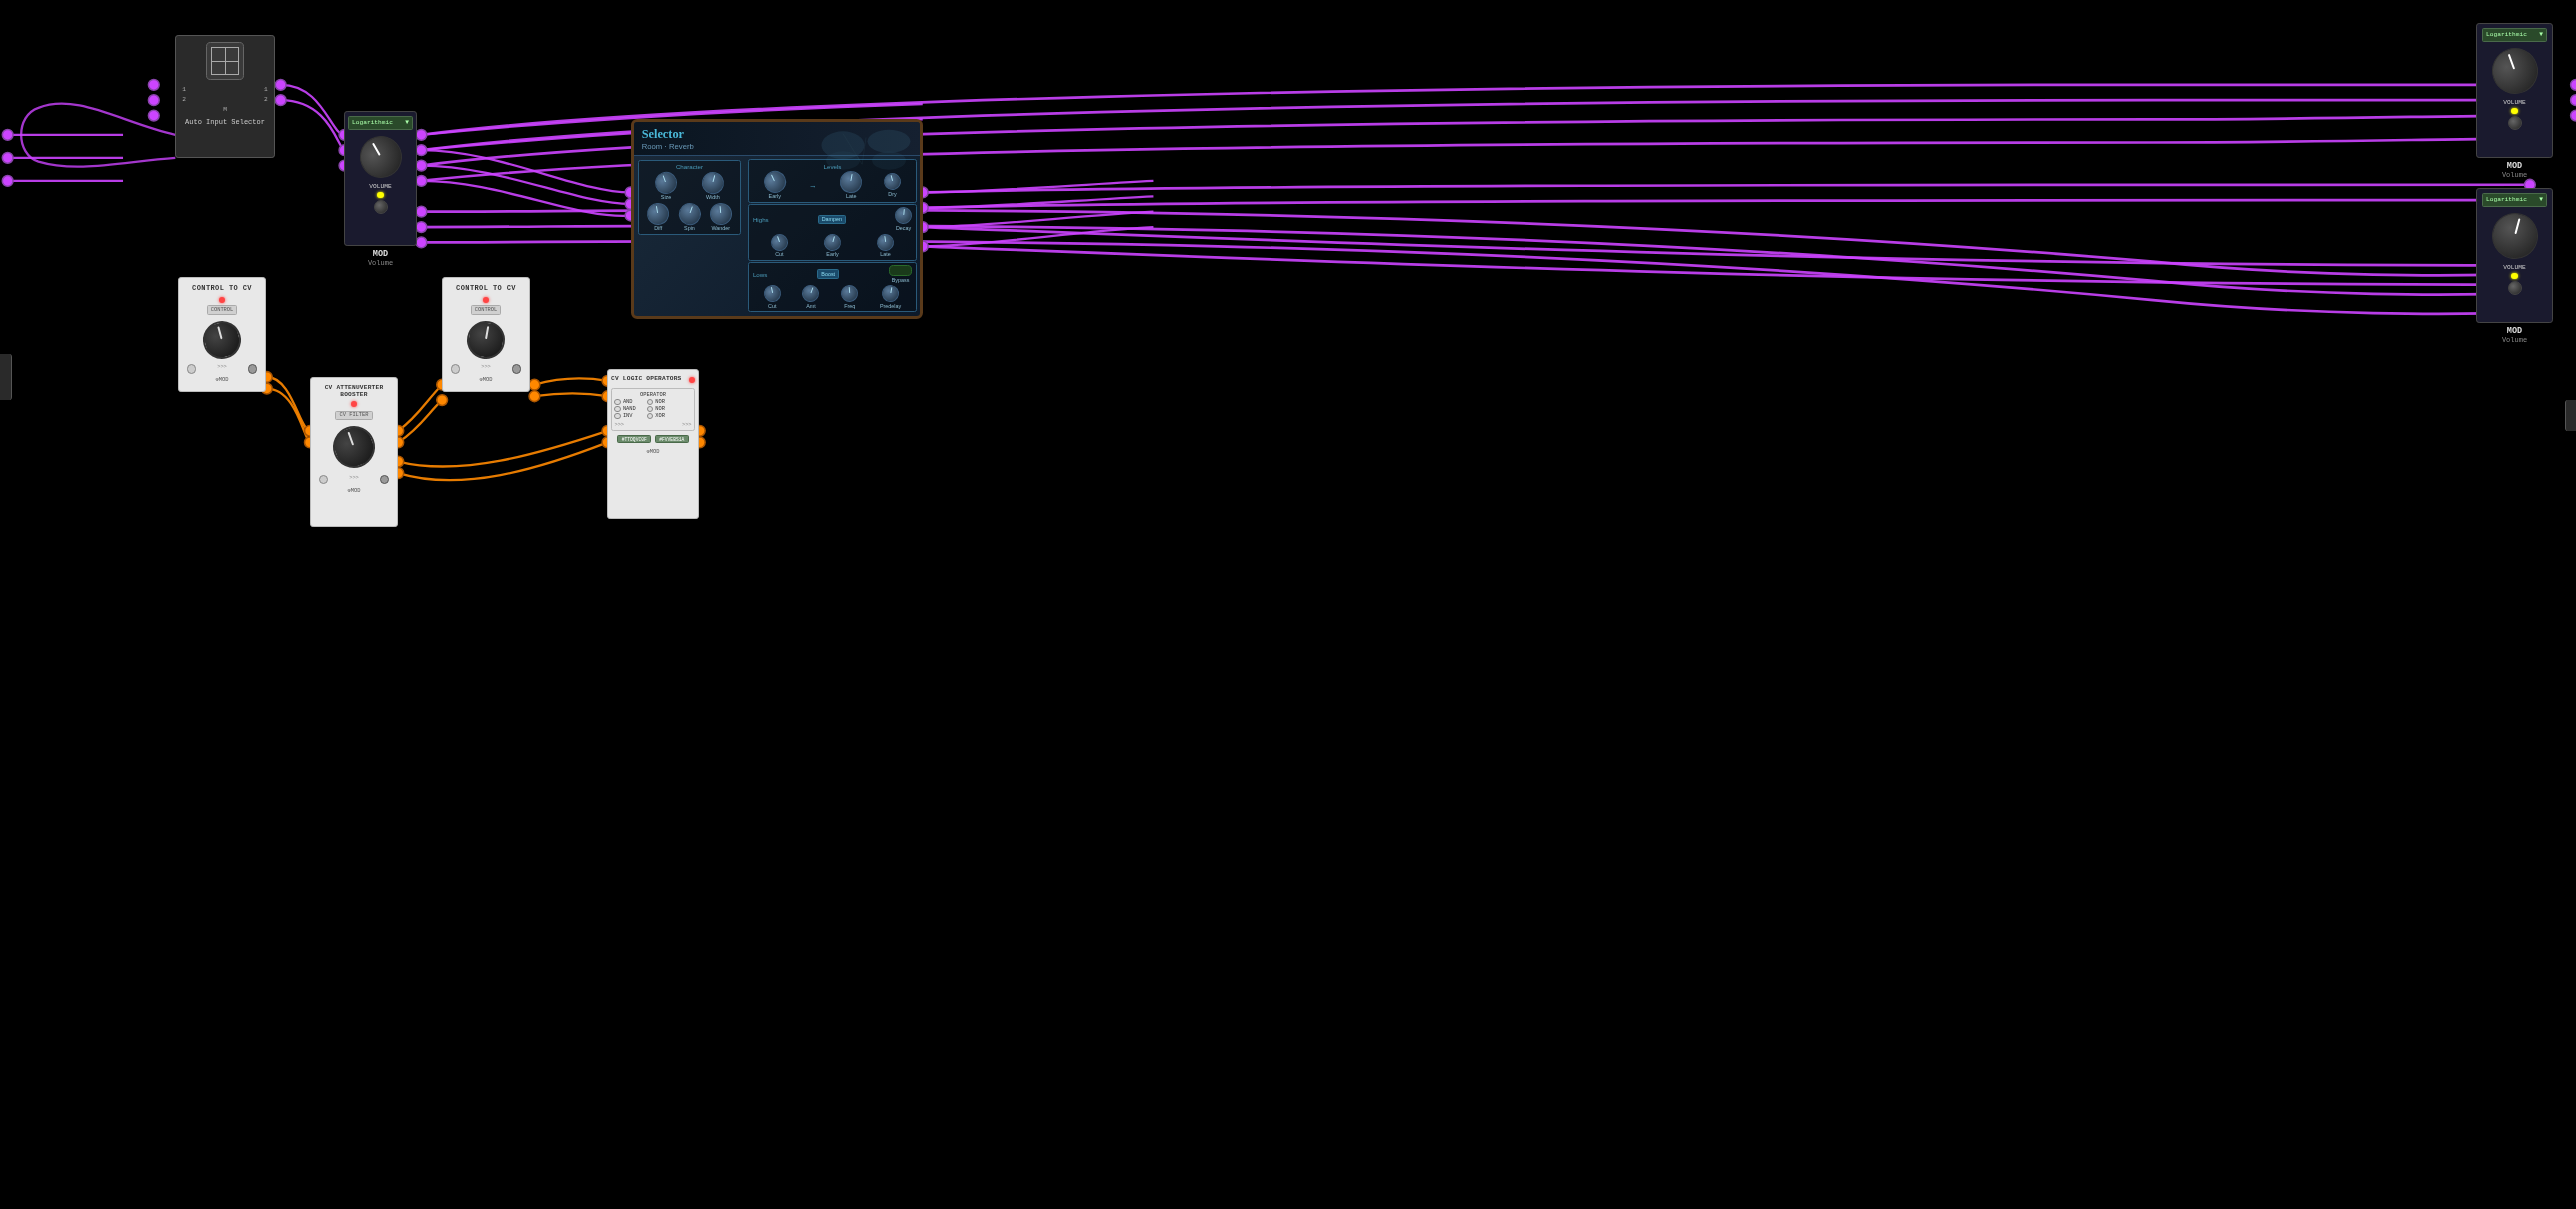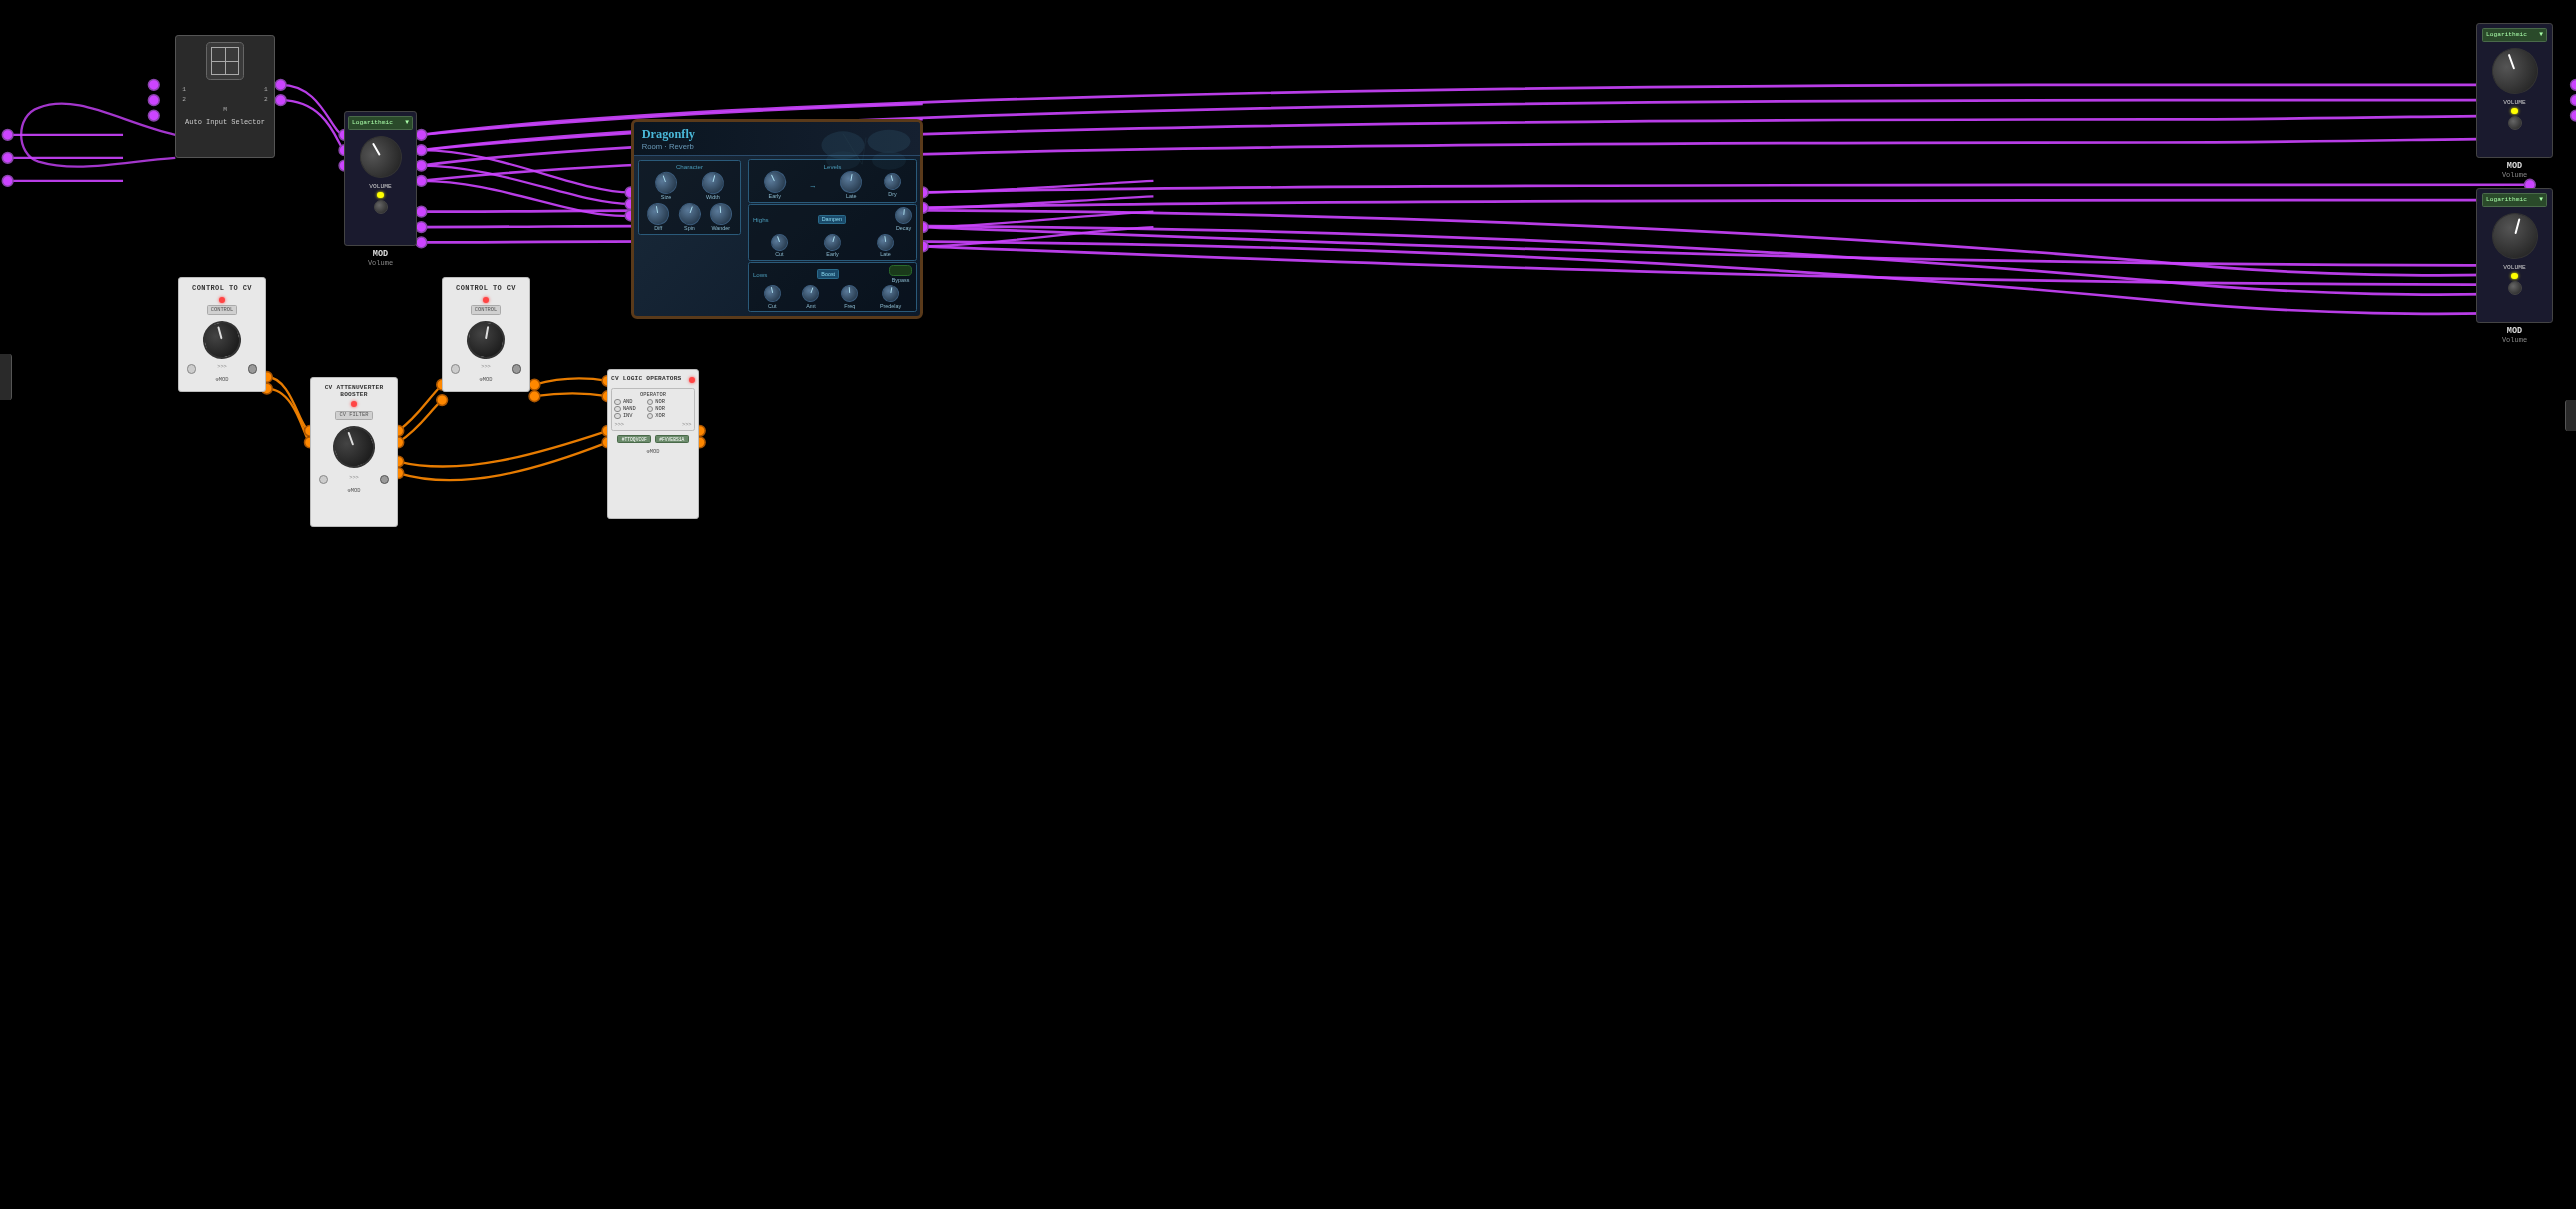--- a/index.html
+++ b/index.html
@@ -616,21 +616,21 @@
       <ellipse cx="30" cy="45" rx="22" ry="12" fill="#4a8aaa" opacity="0.3"></ellipse>
       <ellipse cx="90" cy="45" rx="22" ry="12" fill="#4a8aaa" opacity="0.3"></ellipse>
 
       <line x1="30" y1="10" x2="55" y2="50" stroke="#6aaabb" stroke-width="0.5" opacity="0.6"></line>
       <line x1="60" y1="15" x2="55" y2="50" stroke="#6aaabb" stroke-width="0.5" opacity="0.6"></line>
     </svg>
   </div>
 
   <div class="df-header">
     <div>
-      <div class="df-title">Dragonfly</div>
+      <div class="df-title">Selector</div>
       <div class="df-subtitle">Room · Reverb</div>
     </div>
   </div>
 
   <div class="df-body">
 
     <div class="df-left">
       <div class="df-section">
         <div class="df-section-title">Character</div>
         <div class="df-knobs-row">

